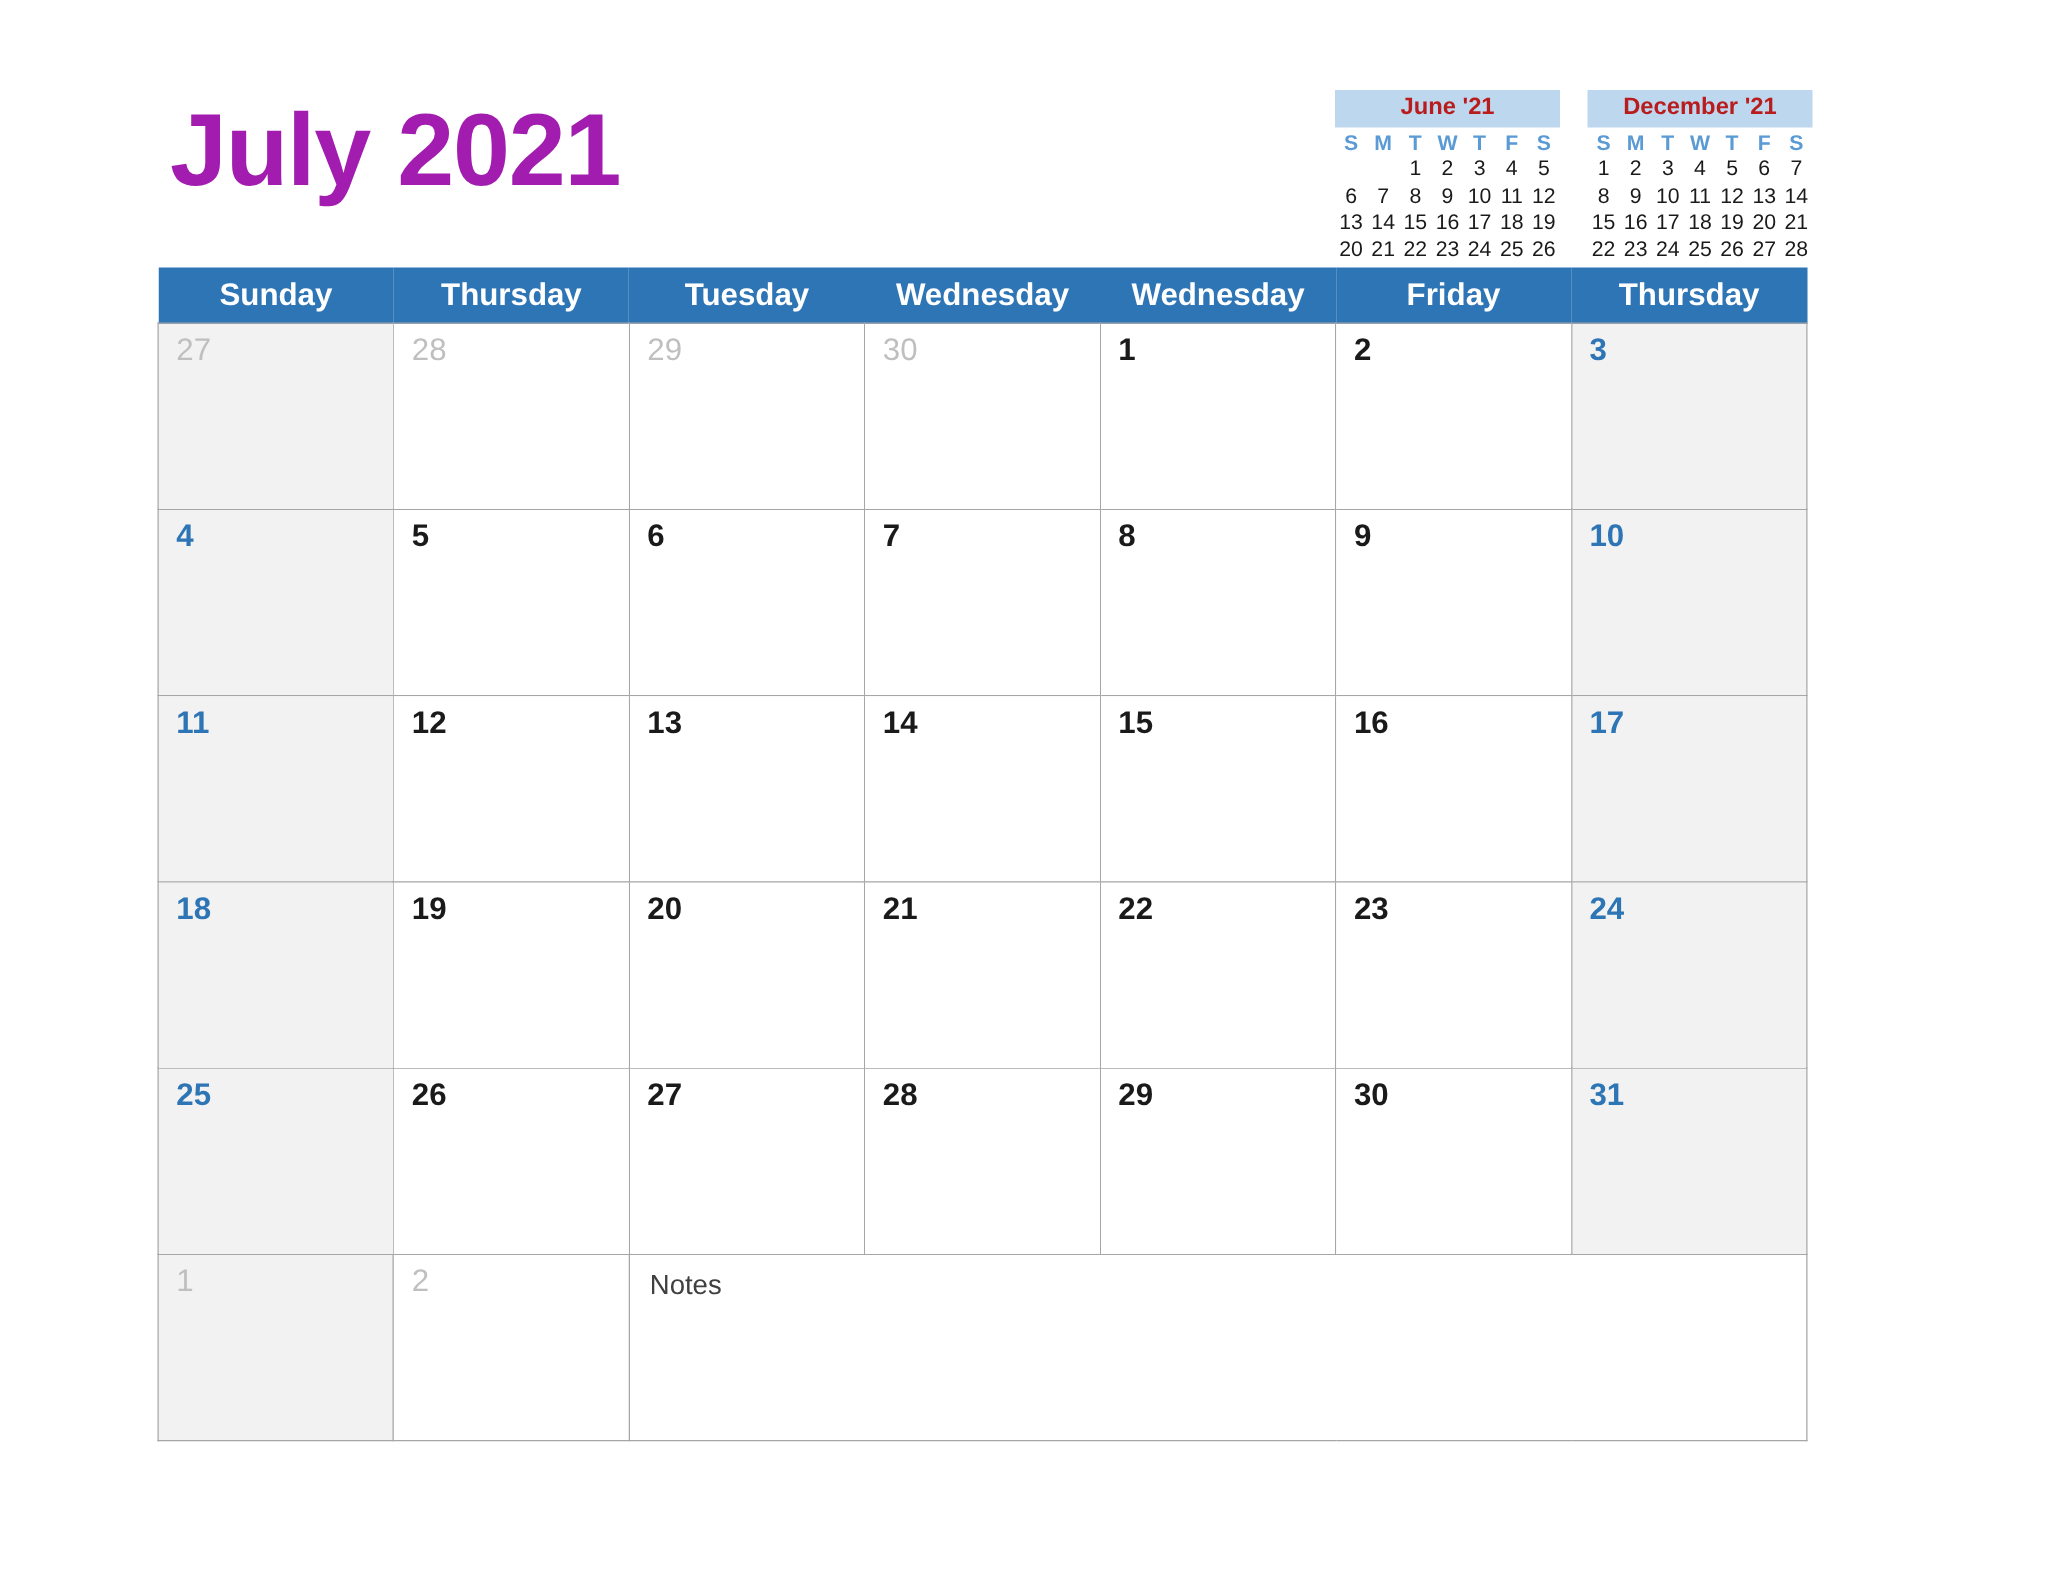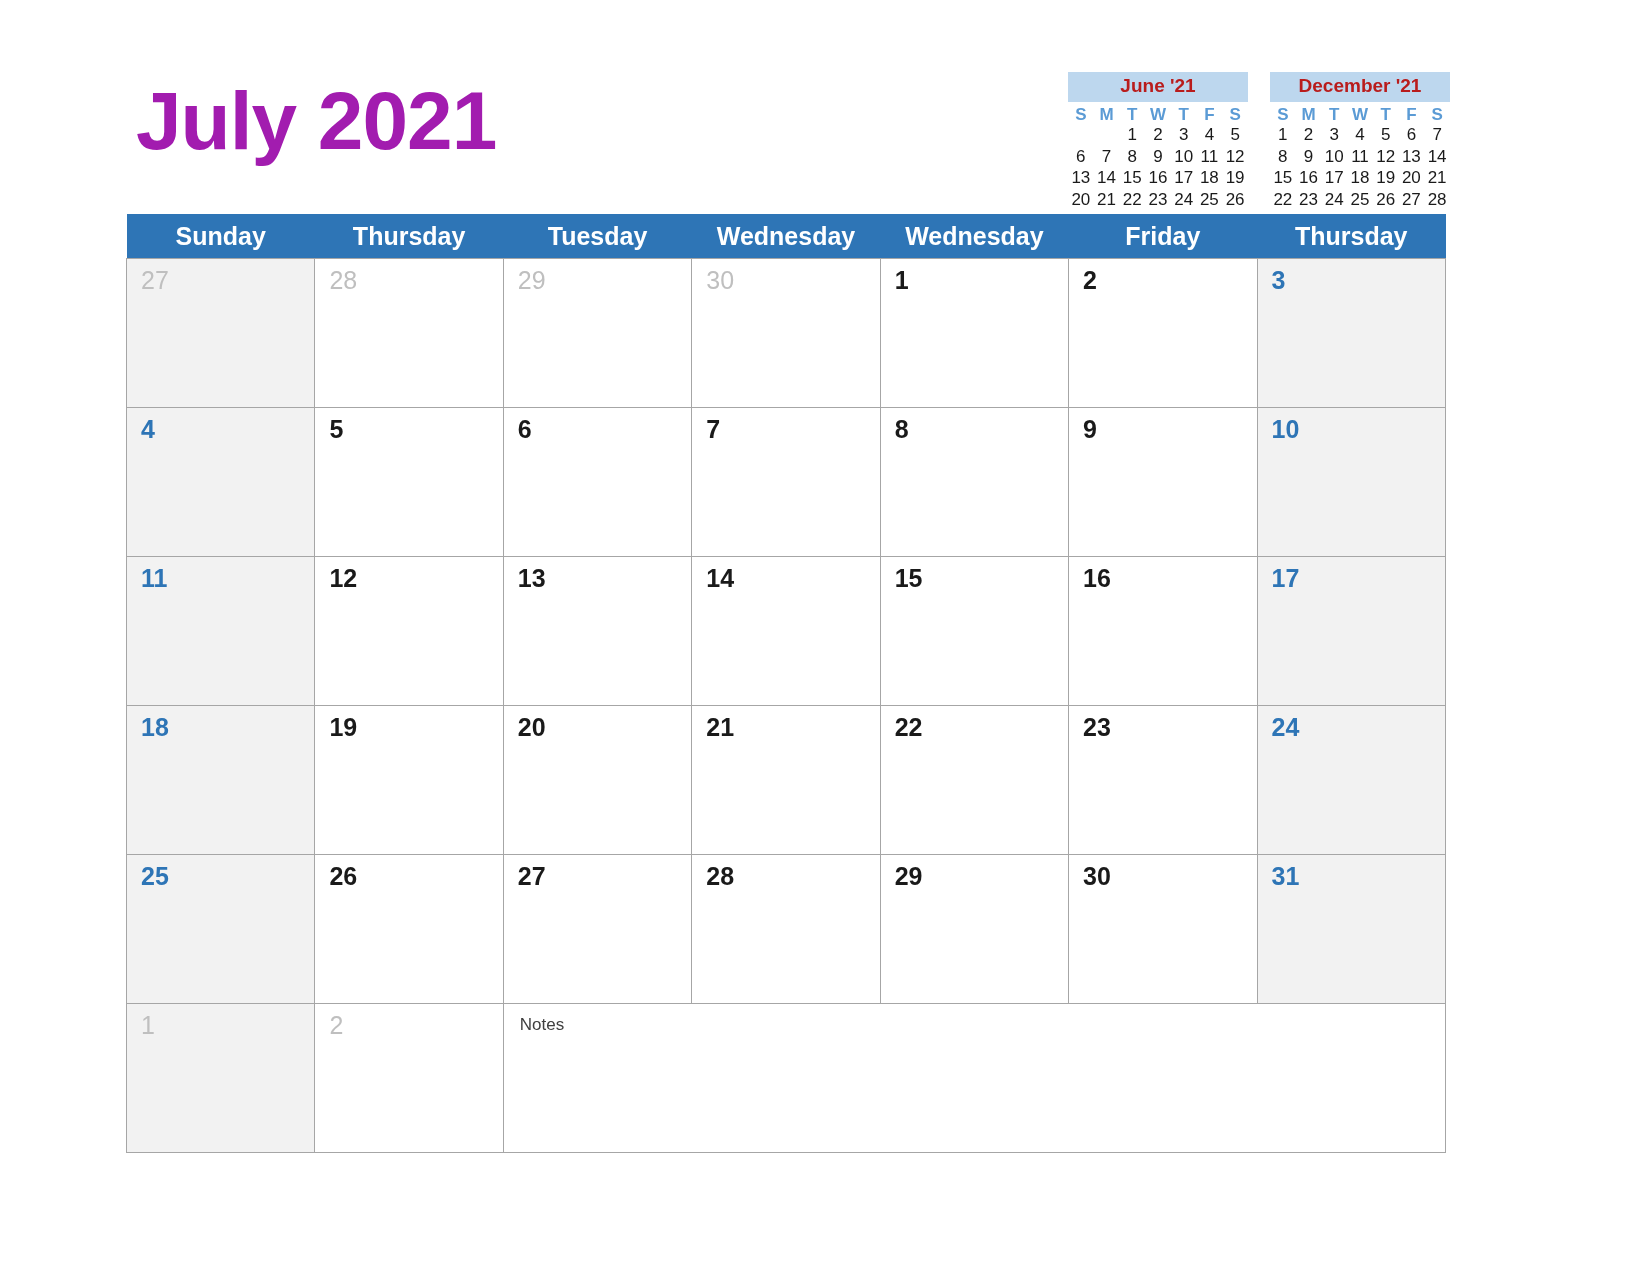--- a/index.html
+++ b/index.html
@@ -123,21 +123,21 @@
     height: 148px;
     vertical-align: top;
     padding: 0;
     background: #ffffff;
   }
   #calendar-grid td.notescell.weekend {
     background: #F2F2F2;
   }
   .notes-label {
     display: block;
-    font-size: 17px;
+    font-size: 22px;
     color: #404040;
     font-weight: normal;
     padding: 12px 0 0 16px;
     line-height: 1.1;
   }
 </style>
 </head>
 <body>
 
 <div id="page-title">July 2021</div>

